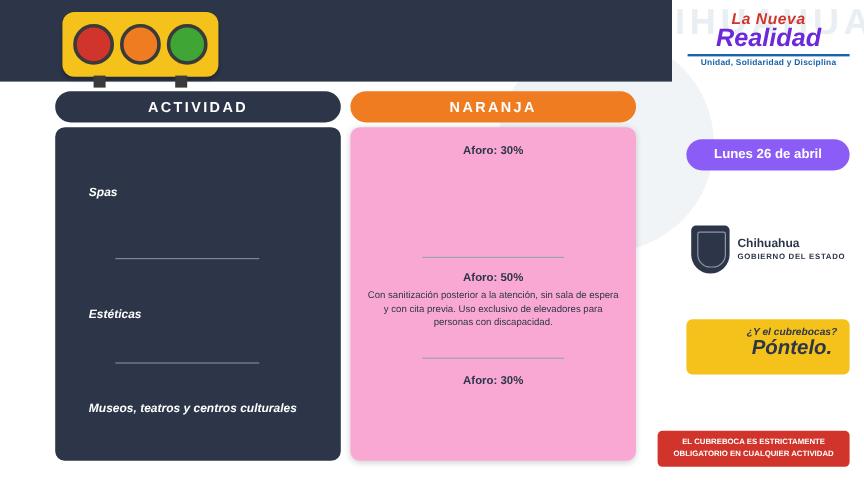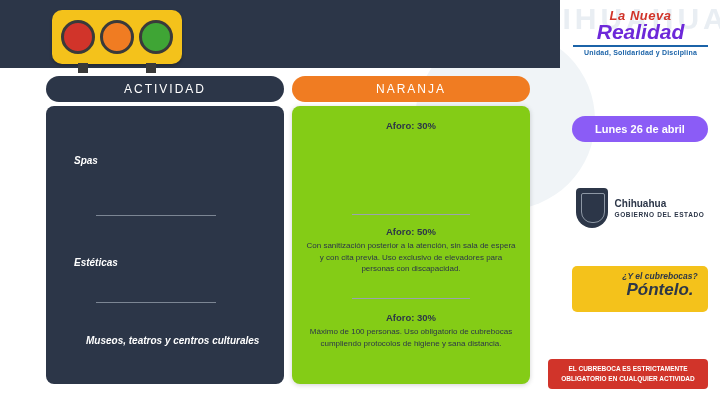--- a/index.html
+++ b/index.html
@@ -136,21 +136,21 @@
     height: 26px;
     border-radius: 13px;
     display: flex;
     align-items: center;
     justify-content: center;
     z-index: 2;
   }
   .col-head span {
     color: #ffffff;
     font-size: 12px;
-    font-weight: normal;
+    font-weight: bold;
     letter-spacing: 2px;
   }
   .col-head-left {
     top: 76px; left: 46px;
     width: 238px;
     background: #2c3648;
   }
   .col-head-right {
     top: 76px; left: 292px;
     width: 238px;
@@ -171,37 +171,37 @@
     position: absolute;
     left: 28px;
     width: 190px;
     font-size: 10px;
     font-weight: bold;
     line-height: 1.35;
     font-style: italic;
   }
   .act-1 { top: 48px; }
   .act-2 { top: 150px; }
-  .act-3 { top: 228px; margin-left: 12px; }
+  .act-3 { top: 228px; }
   .act-div {
     position: absolute;
     left: 50px;
     width: 120px;
     height: 1px;
     background: #7c8694;
   }
   .act-div-1 { top: 109px; }
   .act-div-2 { top: 196px; }
 
   
   .panel-right {
     position: absolute;
     top: 106px; left: 292px;
     width: 238px; height: 278px;
-    background: #84cc16;
+    background: #f9a8d4;
     border-radius: 8px;
     box-shadow: 0 1px 5px rgba(0,0,0,.18);
     z-index: 2;
     color: #2c3648;
   }
   .rule-block {
     position: absolute;
     left: 12px;
     width: 214px;
     text-align: center;
@@ -377,22 +377,20 @@
     <div class="rule-title">Aforo: 30%</div>
   </div>
   <div class="rule-div rule-div-1"></div>
   <div class="rule-block rb-2">
     <div class="rule-title">Aforo: 50%</div>
     <div class="rule-body">Con sanitización posterior a la atención, sin sala de espera y con cita previa. Uso exclusivo de elevadores para personas con discapacidad.</div>
   </div>
   <div class="rule-div rule-div-2"></div>
   <div class="rule-block rb-3">
     <div class="rule-title">Aforo: 30%</div>
-    <div class="rule-body">Máximo de 100 personas.
-Uso obligatorio de cubrebocas cumpliendo protocolos de higiene y sana distancia.</div>
   </div>
 </div>
 
 <div class="date-pill">
   <span>Lunes 26 de abril</span>
 </div>
 
 <div class="gov-logo">
   <div class="shield"></div>
   <div>

